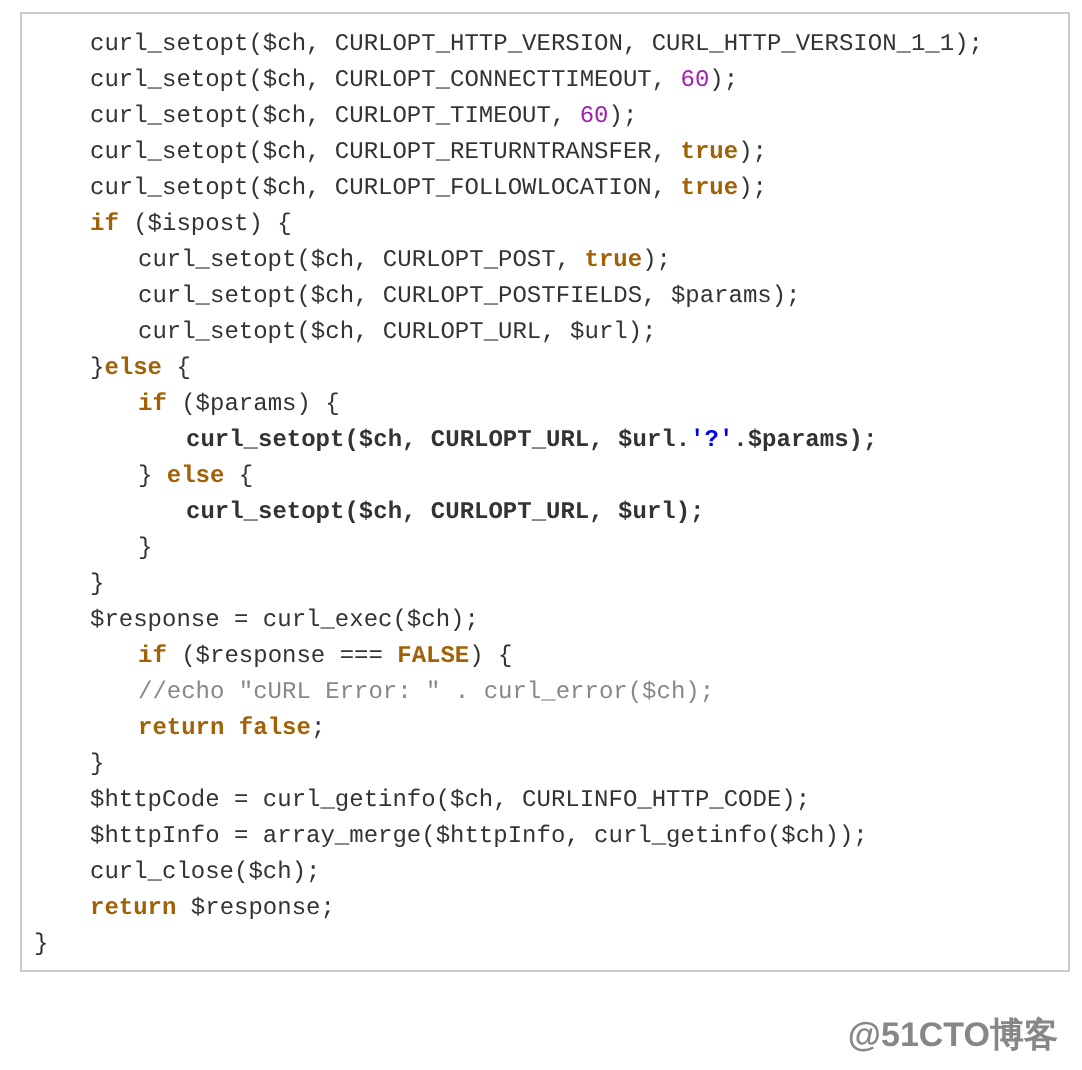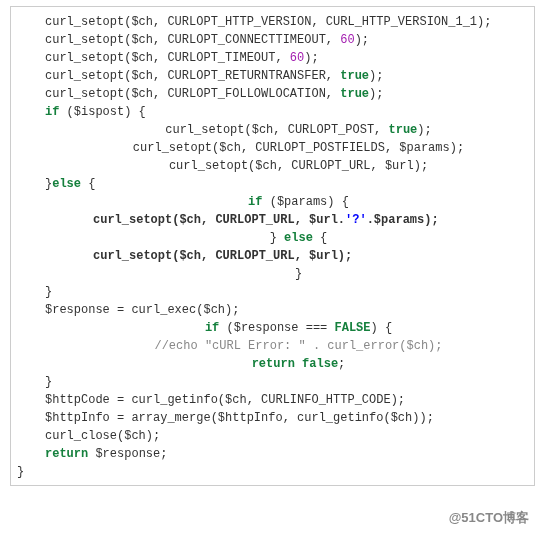--- a/index.html
+++ b/index.html
@@ -17,32 +17,32 @@
   .code-box {
     border: 1px solid #cccccc;
     margin: 6px 6px 0 10px;
     padding: 6px 6px 4px 6px;
     white-space: pre;
     background: #ffffff;
     overflow: hidden;
   }
   .line { white-space: pre; }
   .ind1 { padding-left: 28px; }
-  .ind2 { padding-left: 52px; text-align: center; }
+  .ind2 { padding-left: 52px; }
   .ind3 { padding-left: 76px; font-weight: bold; }
-  .kw   { font-weight: bold; color: #15803d; }
+  .kw   { font-weight: bold; color: #a16207; }
   .str  { color: #0000ff; }
   .num  { color: #a21caf; }
   .cmt  { color: #888888; }
   .watermark {
     position: absolute;
     right: 12px;
     bottom: 8px;
     font-family: Arial, "Microsoft YaHei", sans-serif;
-    font-size: 13px;
+    font-size: 17px;
     font-weight: bold;
     color: #555555;
     opacity: 0.70;
     pointer-events: none;
   }
 </style>
 </head>
 <body>
 
 <div class="code-box" id="code-block"><div class="line ind1">curl_setopt($ch, CURLOPT_HTTP_VERSION, CURL_HTTP_VERSION_1_1);</div><div class="line ind1">curl_setopt($ch, CURLOPT_CONNECTTIMEOUT, <span class="num">60</span>);</div><div class="line ind1">curl_setopt($ch, CURLOPT_TIMEOUT, <span class="num">60</span>);</div><div class="line ind1">curl_setopt($ch, CURLOPT_RETURNTRANSFER, <span class="kw">true</span>);</div><div class="line ind1">curl_setopt($ch, CURLOPT_FOLLOWLOCATION, <span class="kw">true</span>);</div><div class="line ind1"><span class="kw">if</span> ($ispost) {</div><div class="line ind2">curl_setopt($ch, CURLOPT_POST, <span class="kw">true</span>);</div><div class="line ind2">curl_setopt($ch, CURLOPT_POSTFIELDS, $params);</div><div class="line ind2">curl_setopt($ch, CURLOPT_URL, $url);</div><div class="line ind1">}<span class="kw">else</span> {</div><div class="line ind2"><span class="kw">if</span> ($params) {</div><div class="line ind3">curl_setopt($ch, CURLOPT_URL, $url.<span class="str">'?'</span>.$params);</div><div class="line ind2">} <span class="kw">else</span> {</div><div class="line ind3">curl_setopt($ch, CURLOPT_URL, $url);</div><div class="line ind2">}</div><div class="line ind1">}</div><div class="line ind1"></div><div class="line ind1">$response = curl_exec($ch);</div><div class="line ind2"><span class="kw">if</span> ($response === <span class="kw">FALSE</span>) {</div><div class="line ind2"><span class="cmt">//echo "cURL Error: " . curl_error($ch);</span></div><div class="line ind2"><span class="kw">return</span> <span class="kw">false</span>;</div><div class="line ind1">}</div><div class="line ind1"></div><div class="line ind1">$httpCode = curl_getinfo($ch, CURLINFO_HTTP_CODE);</div><div class="line ind1">$httpInfo = array_merge($httpInfo, curl_getinfo($ch));</div><div class="line ind1">curl_close($ch);</div><div class="line ind1"><span class="kw">return</span> $response;</div><div class="line ">}</div></div>

